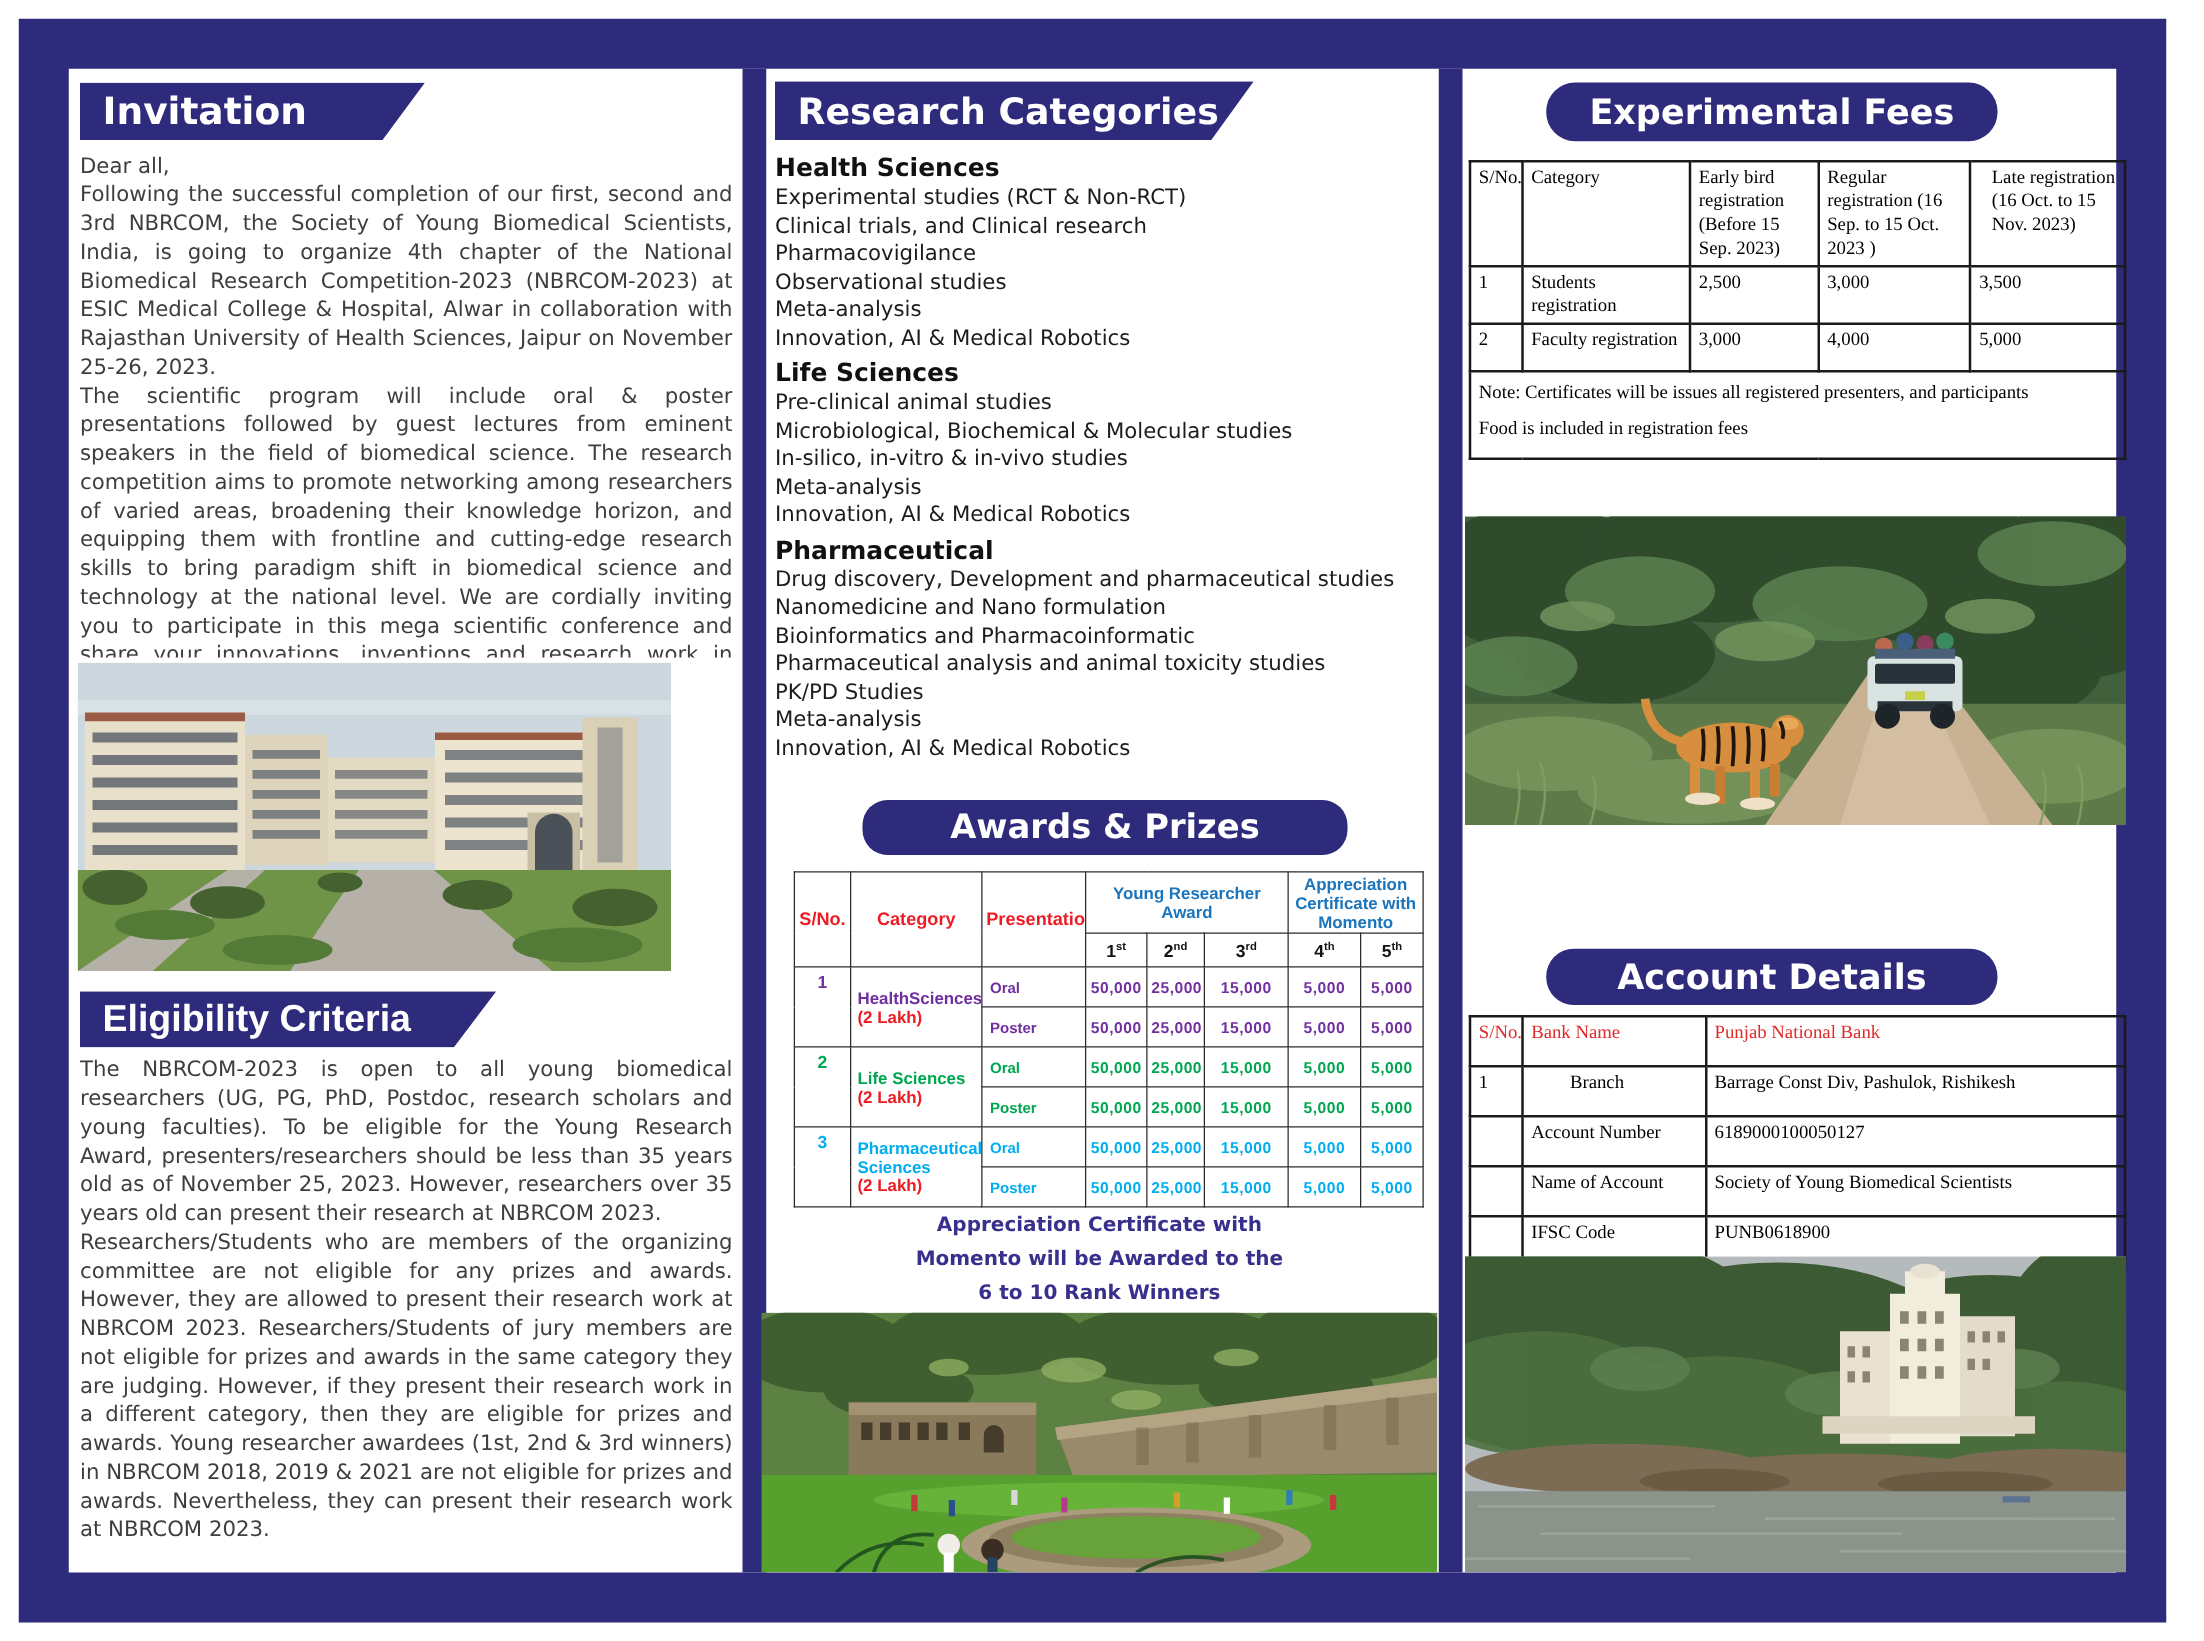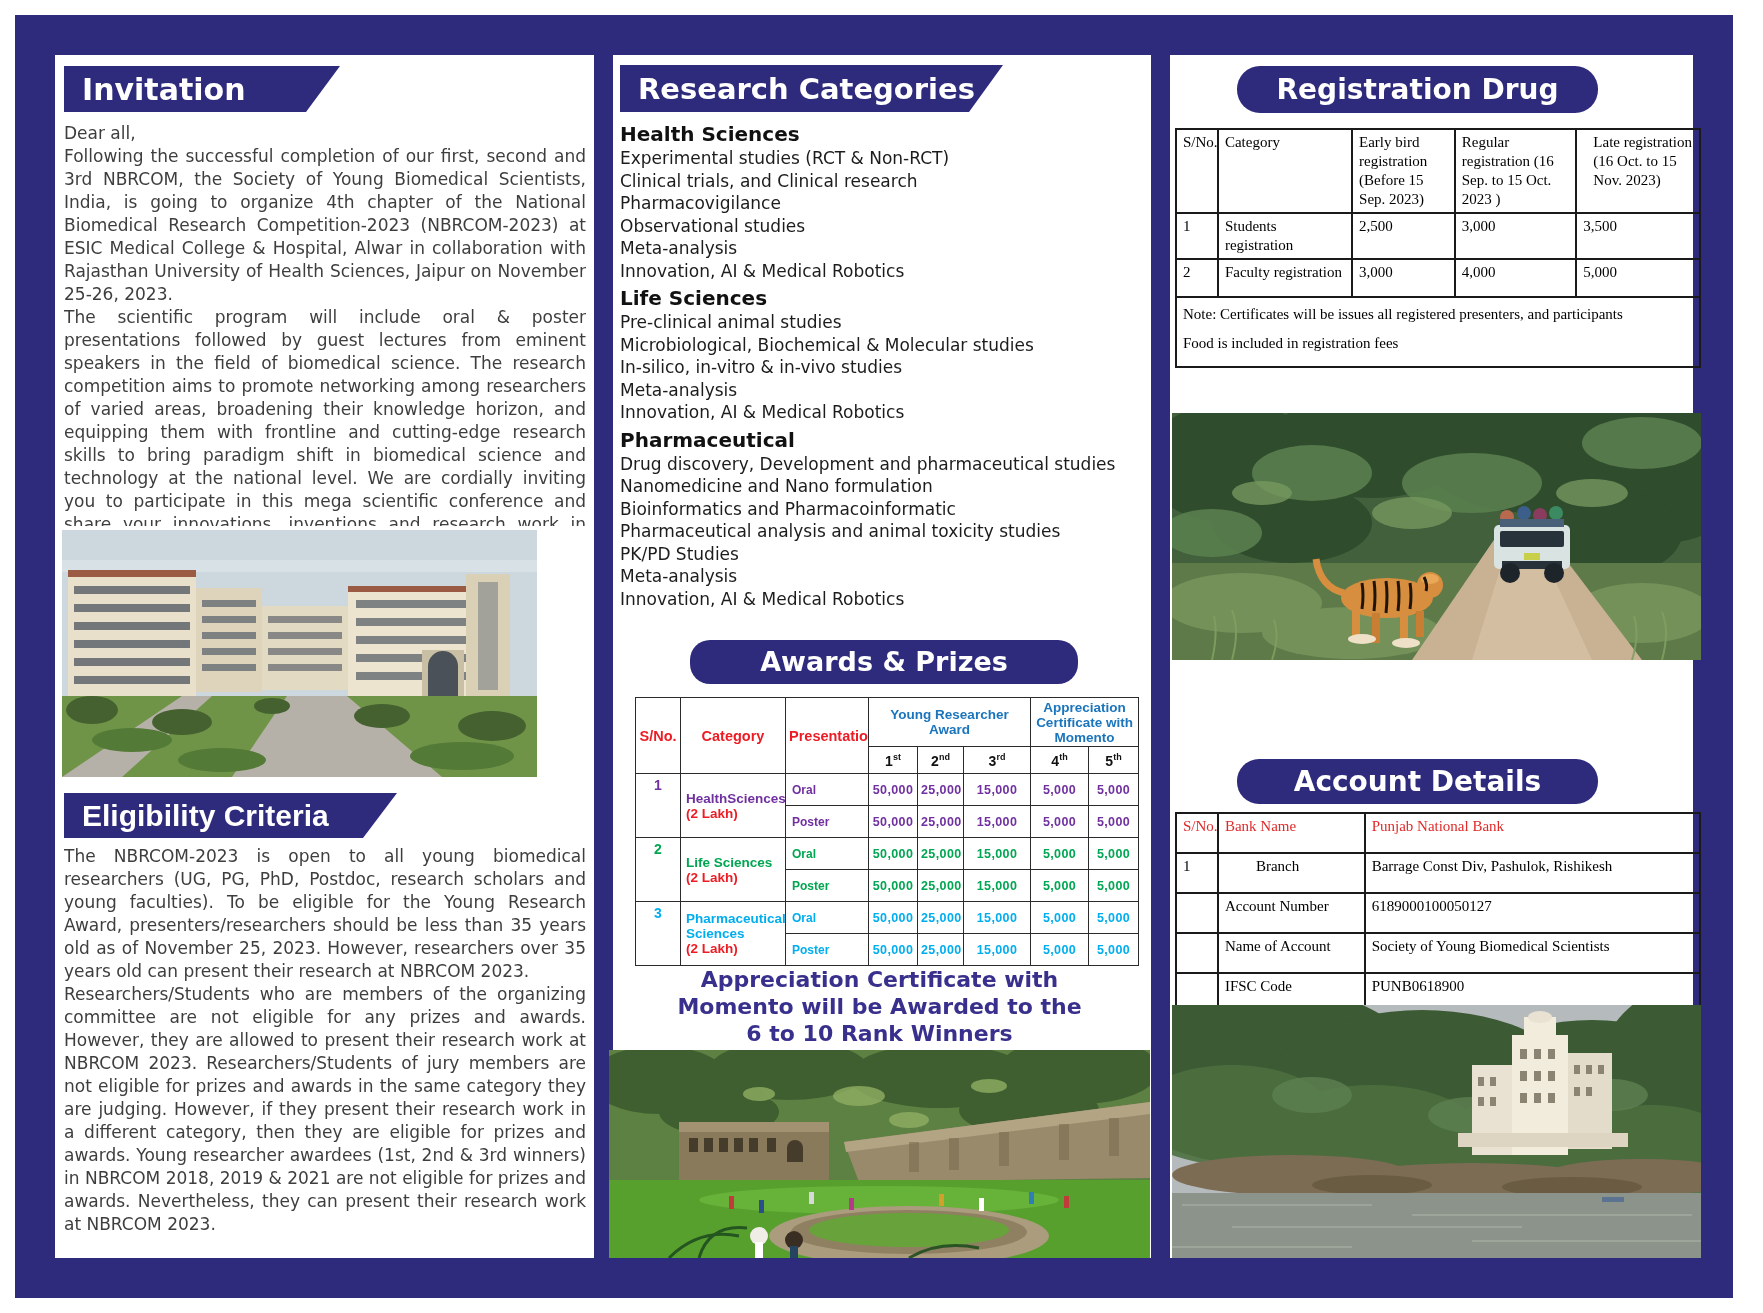--- a/index.html
+++ b/index.html
@@ -33,21 +33,21 @@
   .awards .hred{color:#ed1c24;font-size:14.5px;font-weight:bold;}
   .awards .hblue{color:#1b75bc;font-size:13.5px;font-weight:bold;line-height:15px;}
   .awards .rank{font-size:14px;font-weight:bold;color:#111;}
   .awards .rank sup{font-size:9px;}
   .awards .cat{font-size:13.5px;font-weight:bold;text-align:left;line-height:15px;padding-left:5px;}
   .awards .lakh{color:#ed1c24;font-size:13.5px;font-weight:bold;}
   .awards .pres{font-size:12px;font-weight:bold;text-align:left;padding-left:6px;}
   .awards .val{font-size:12.5px;font-weight:bold;letter-spacing:.4px;}
   .awards .sno{font-size:14px;font-weight:bold;vertical-align:top;padding-top:3px;}
 
-  .awards-note{position:absolute;text-align:center;font-weight:bold;font-size:22px;line-height:27px;
+  .awards-note{position:absolute;text-align:center;font-weight:bold;font-size:16px;line-height:27px;
         color:#38308c;}
 
   
   .serif-table{position:absolute;table-layout:fixed;font-family:"Liberation Serif",serif;
         font-size:15px;color:#000;}
   .serif-table td,.serif-table th{border:2px solid #1a1a1a;padding:3px 6px;text-align:left;
         vertical-align:top;font-weight:normal;line-height:19px;}
   .serif-table .red{color:#e02a2a;}
   .notes-cell p{margin:4px 0 10px 0;}
 
@@ -327,21 +327,21 @@
         <rect x="181" y="196" width="8" height="12" fill="#24445f"></rect>
       <g stroke="#1f4d1f" stroke-width="3" fill="none" opacity="0.9">
         <path d="M60 208 q30 -30 70 -22"></path>
           <path d="M90 208 q10 -34 48 -30"></path>
           <path d="M300 208 q30 -18 70 -10"></path>
       </g>
     </svg>
   </div>
 
   <div class="pill" style="left:1237px;top:66px;width:361px;height:47px;border-radius:23px;font-size:28px;line-height:47px;">
-    <span>Registration Drug</span>
+    <span>Experimental Fees</span>
   </div>
 
   <table class="serif-table" id="registration-table" style="left:1175px;top:128px;width:526px;">
     <colgroup>
       <col style="width:40px">
         <col style="width:128px">
         <col style="width:98px">
       <col style="width:116px">
         <col style="width:118px">
     </colgroup>

